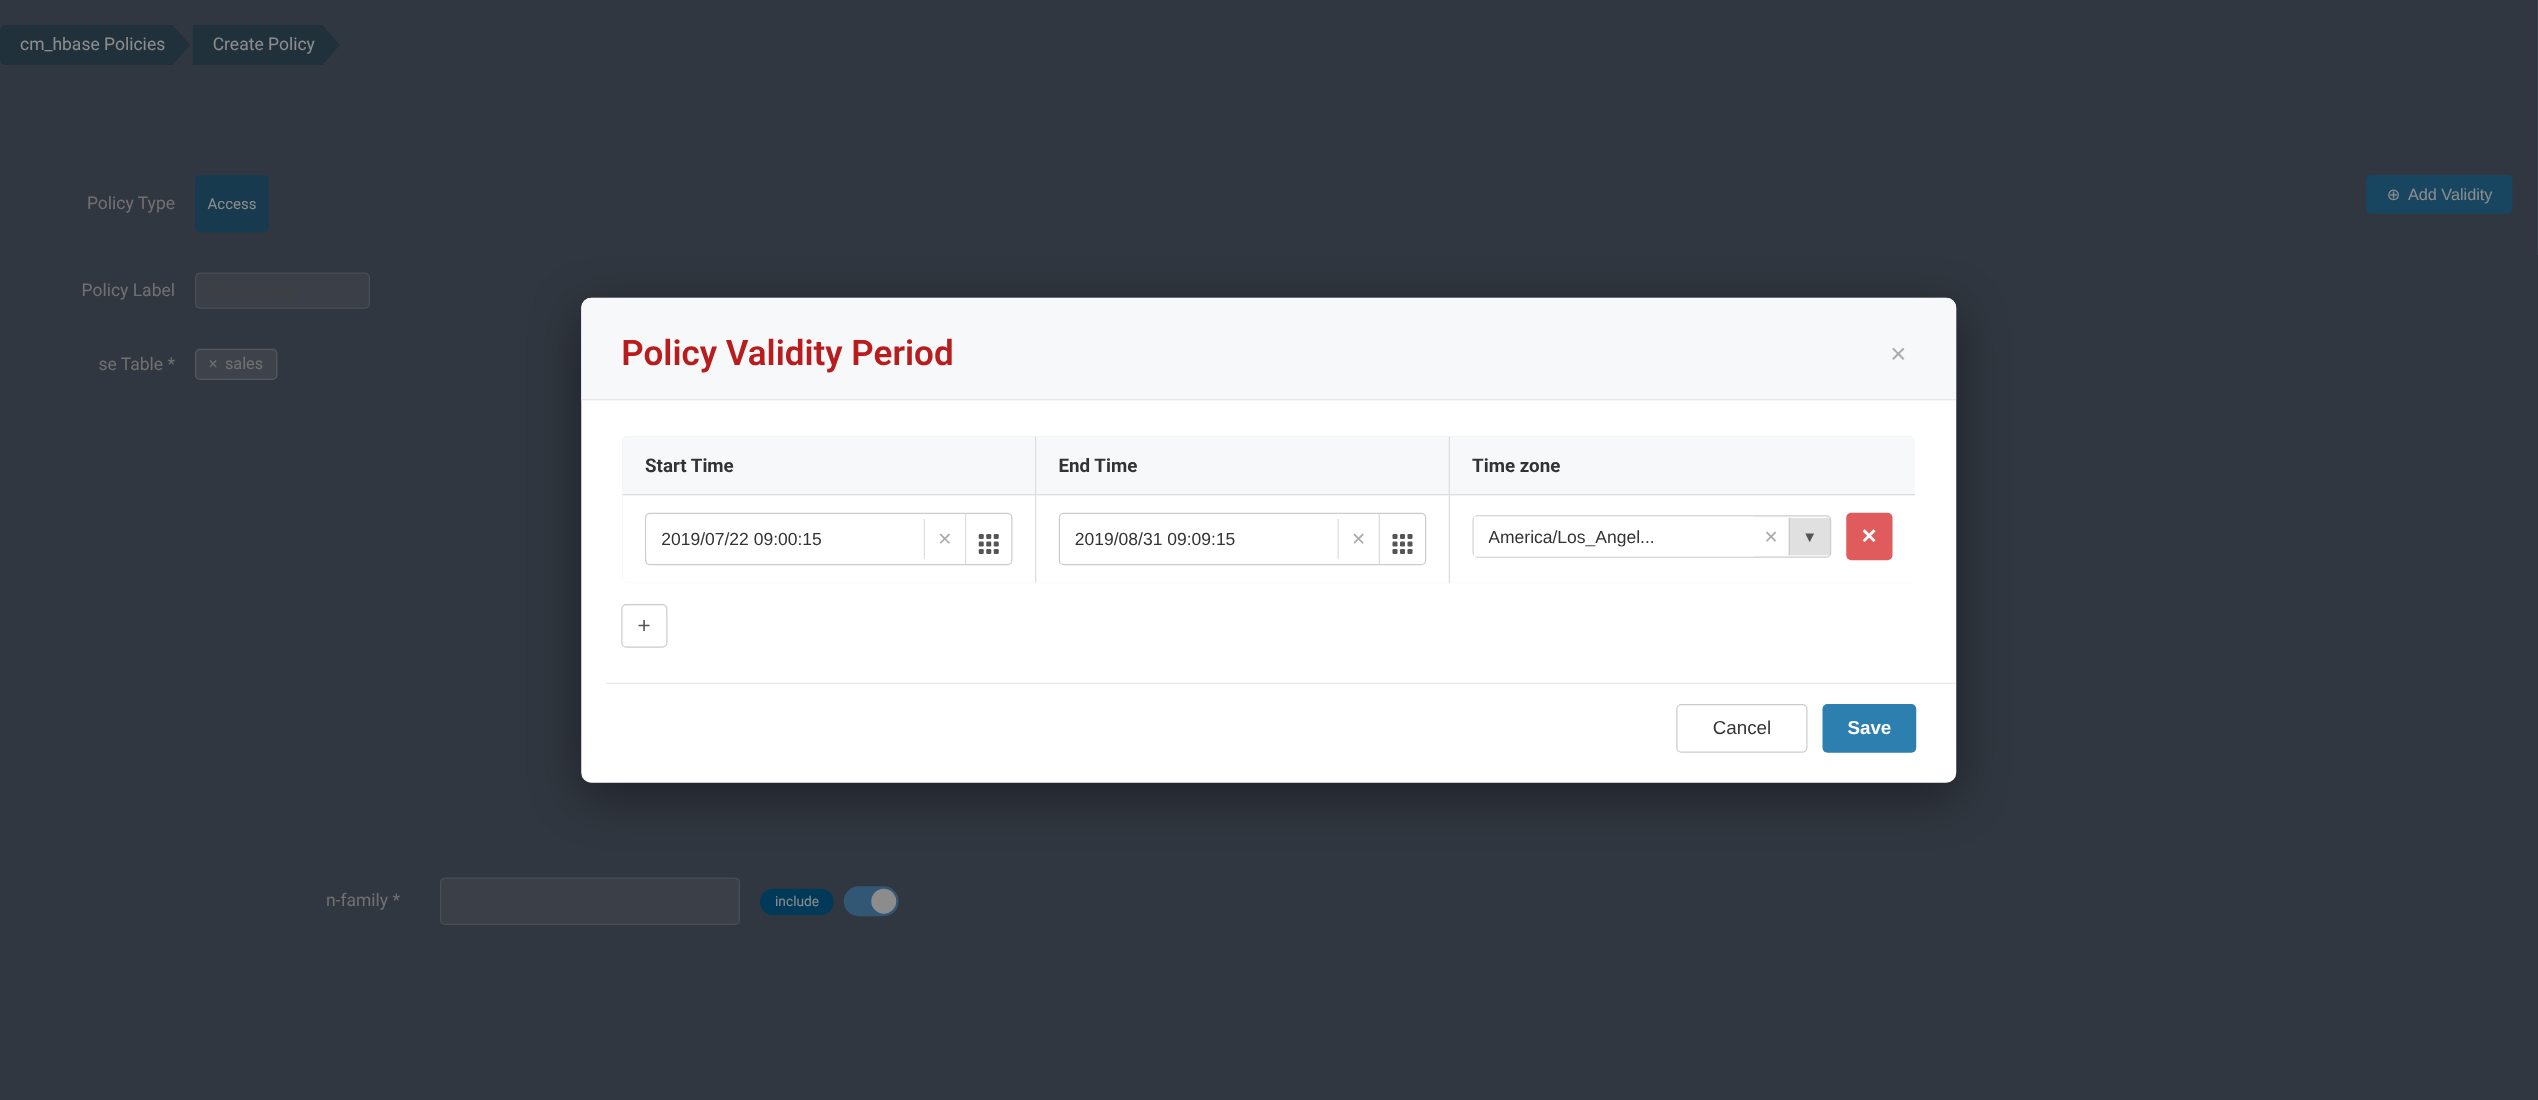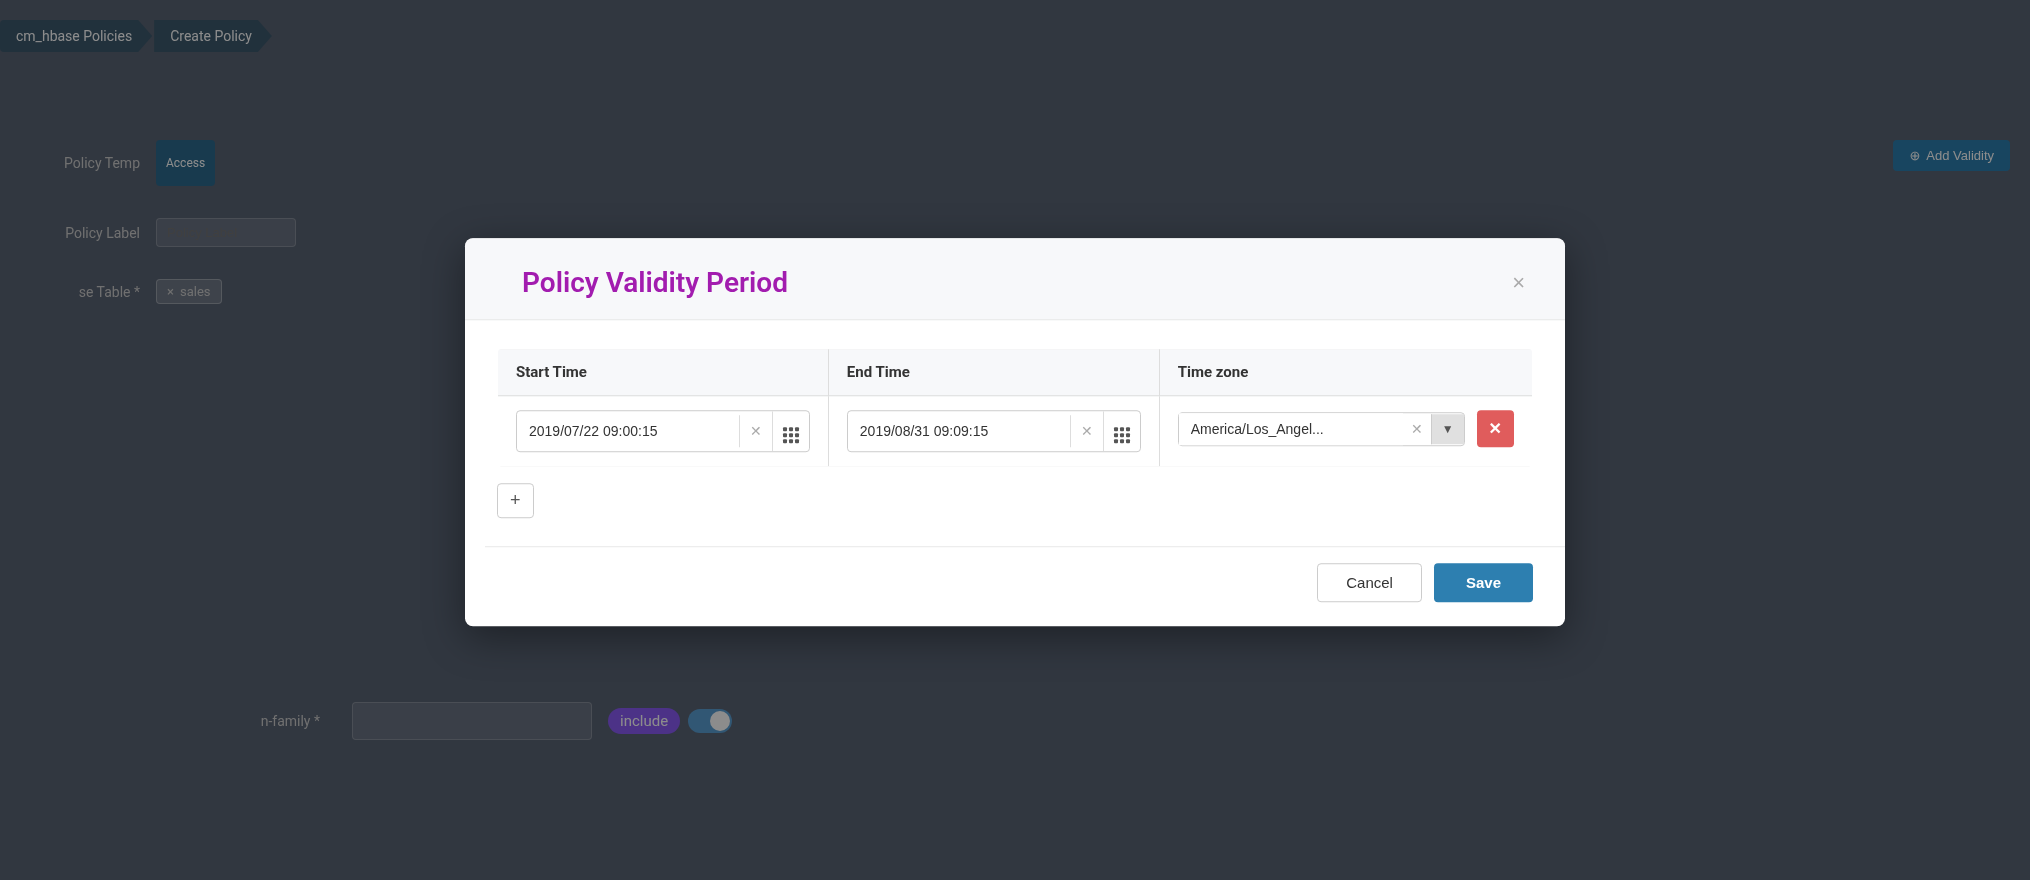--- a/index.html
+++ b/index.html
@@ -118,25 +118,25 @@
       font-size: 13px;
       width: 240px;
       height: 38px;
     }
     .bg-toggle-container {
       display: flex;
       align-items: center;
       gap: 8px;
     }
     .bg-toggle-label {
-      background: #8b5cf6;
+      background: #0369a1;
       color: #fff;
       border-radius: 20px;
       padding: 4px 12px;
-      font-size: 15px;
+      font-size: 11px;
     }
     .bg-toggle {
       width: 44px;
       height: 24px;
       background: #5a9fd4;
       border-radius: 12px;
       position: relative;
     }
     .bg-toggle-knob {
       width: 20px;
@@ -173,22 +173,21 @@
       padding: 28px 32px 20px;
       border-bottom: 1px solid #e8e8e8;
       display: flex;
       align-items: center;
       justify-content: space-between;
       background: #f7f8fa;
     }
     .modal-title {
       font-size: 28px;
       font-weight: 600;
-      color: #a21caf;
-      margin-left: 25px;
+      color: #b91c1c;
     }
     .modal-close {
       background: none;
       border: none;
       font-size: 22px;
       color: #aaa;
       cursor: pointer;
       line-height: 1;
       padding: 4px 8px;
     }
@@ -347,40 +346,40 @@
       border-radius: 4px;
       padding: 10px 28px;
       font-size: 15px;
       cursor: pointer;
       color: #333;
     }
     .btn-save {
       background: #2d7fb0;
       border: none;
       border-radius: 4px;
-      padding: 10px 32px;
+      padding: 10px 20px;
       font-size: 15px;
       cursor: pointer;
       color: #fff;
       font-weight: 600;
     }
   </style>
 </head>
 <body>
 
 <div class="bg-page">
 
   <div class="breadcrumb">
     <div class="breadcrumb-item">cm_hbase Policies</div>
     <div class="breadcrumb-item">Create Policy</div>
   </div>
 
   <div class="bg-form">
     <div class="bg-form-row">
-      <span class="bg-label">Policy Temp</span>
+      <span class="bg-label">Policy Type</span>
       <span class="bg-badge">Access</span>
     </div>
     <div class="bg-form-row">
       <span class="bg-label">Policy Label</span>
       <input class="bg-input" value="" placeholder="Policy Label" style="">
     </div>
     <div class="bg-form-row">
       <span class="bg-label">se Table *</span>
       <span class="bg-tag">
         <span>×</span>

